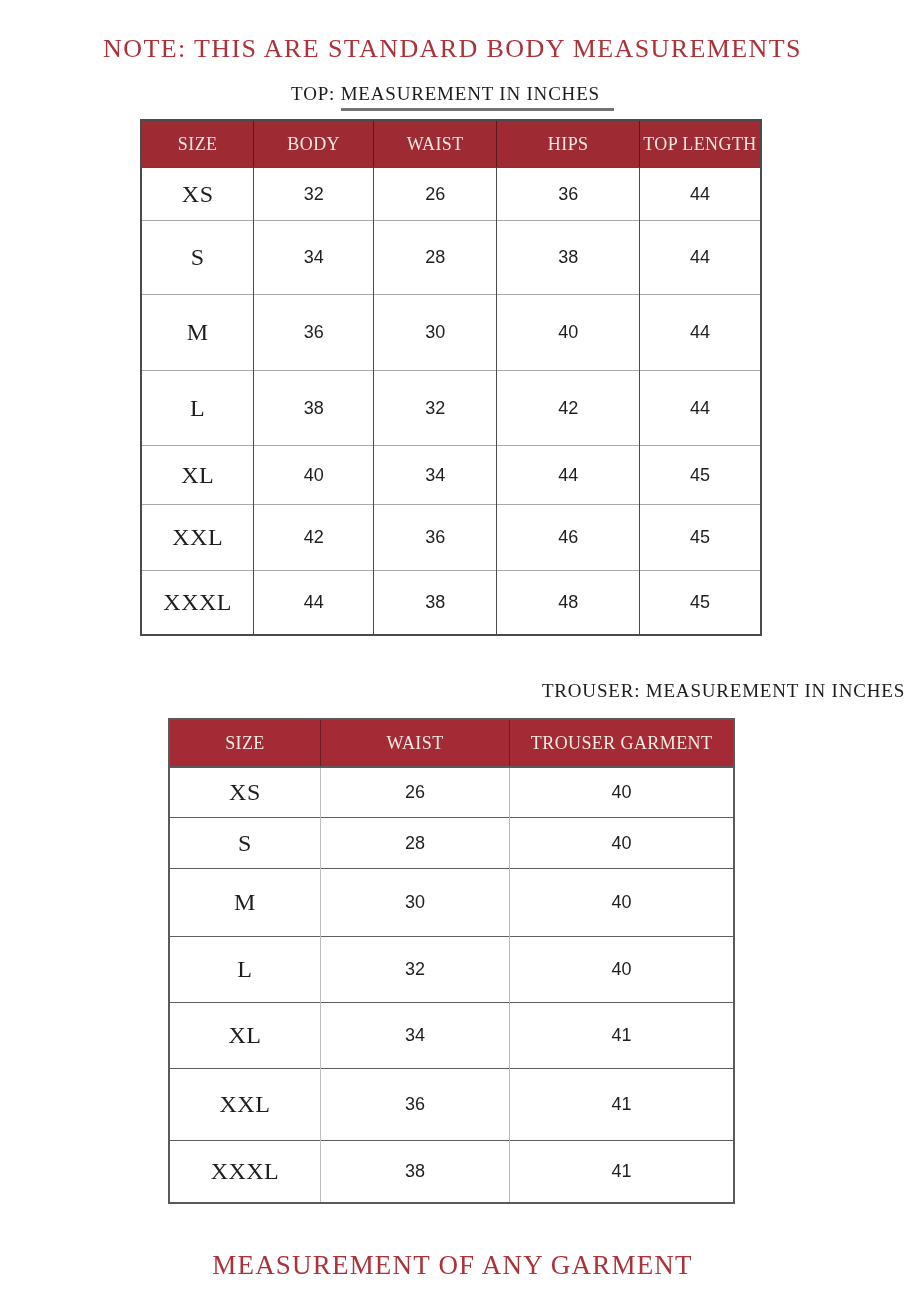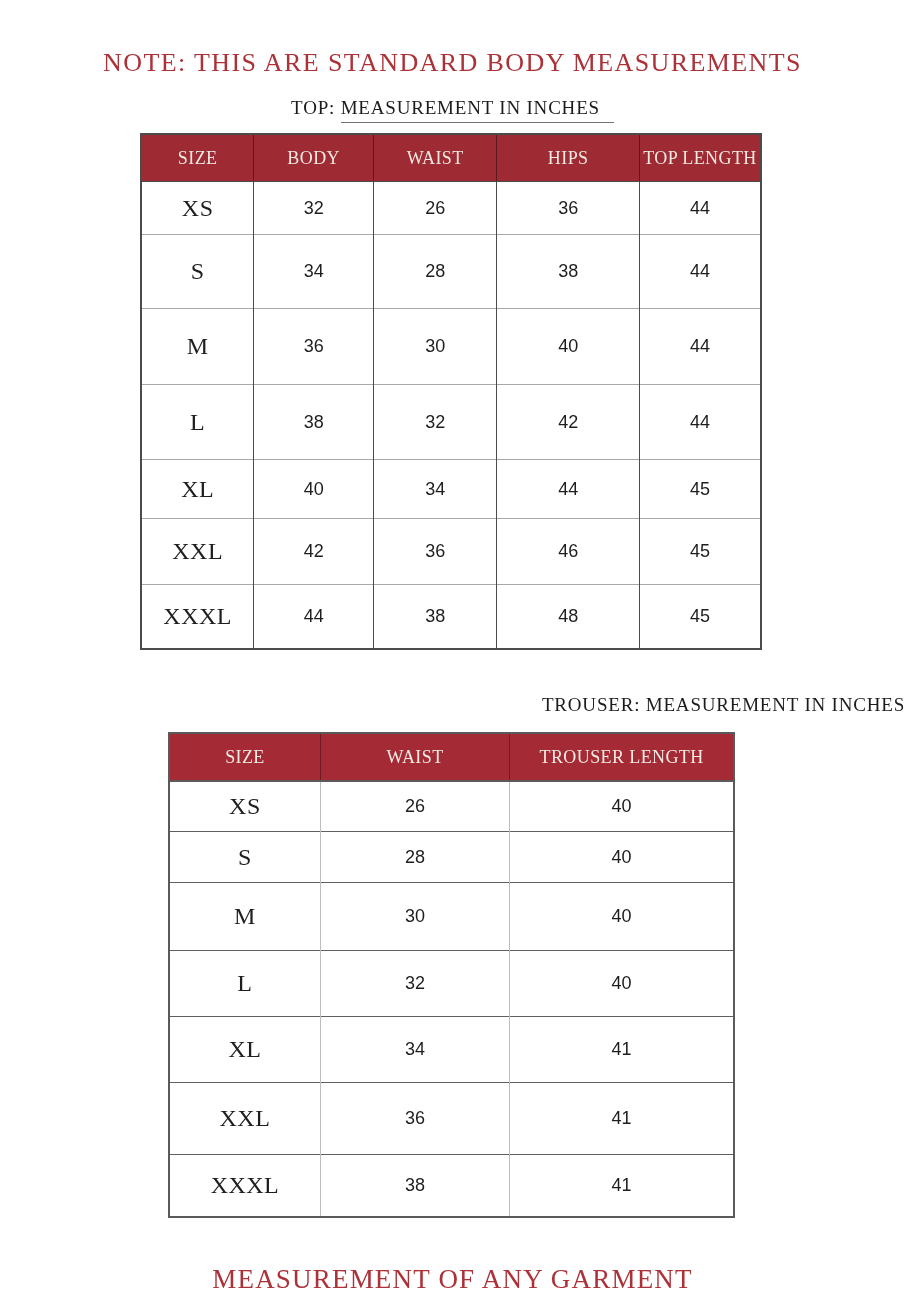--- a/index.html
+++ b/index.html
@@ -5,36 +5,36 @@
   html,body{margin:0;padding:0;background:#ffffff;}
   .page{
     position:relative;
     width:905px;height:1295px;
     background:#ffffff;
     font-family:"Liberation Serif", serif;
     overflow:hidden;
     box-sizing:border-box;
   }
   .top-note{
-    margin:48px 0 0 0;
+    margin:34px 0 0 0;
     text-align:center;
     font-size:26px;
     letter-spacing:1.4px;
     color:#ac3238;
     font-weight:500;
   }
   .table-title{
     margin-top:19px;
     text-align:center;
     font-size:19px;
     letter-spacing:0.8px;
     color:#1c1c1c;
   }
   .table-title .underlined{
-    border-bottom:1px solid #737373;
+    border-bottom:3px solid #737373;
     padding-bottom:4px;
     padding-right:14px;
   }
   table{
     border-collapse:collapse;
     table-layout:fixed;
   }
   .top-table{
     margin:14px 0 0 140px;
     width:622px;
@@ -204,21 +204,21 @@
   <table class="trouser-table">
     <colgroup>
       <col style="width:26.8%">
       <col style="width:33.5%">
       <col style="width:39.7%">
     </colgroup>
     <thead>
         <tr>
           <th>SIZE</th>
           <th>WAIST</th>
-          <th>TROUSER LENGTH</th>
+          <th>TROUSER GARMENT</th>
         </tr>
       </thead>
     <tbody>
         <tr>
           <td class="size-cell">XS</td>
           <td class="num-cell">26</td>
           <td class="num-cell">40</td>
         </tr>
         <tr>
           <td class="size-cell">S</td>

